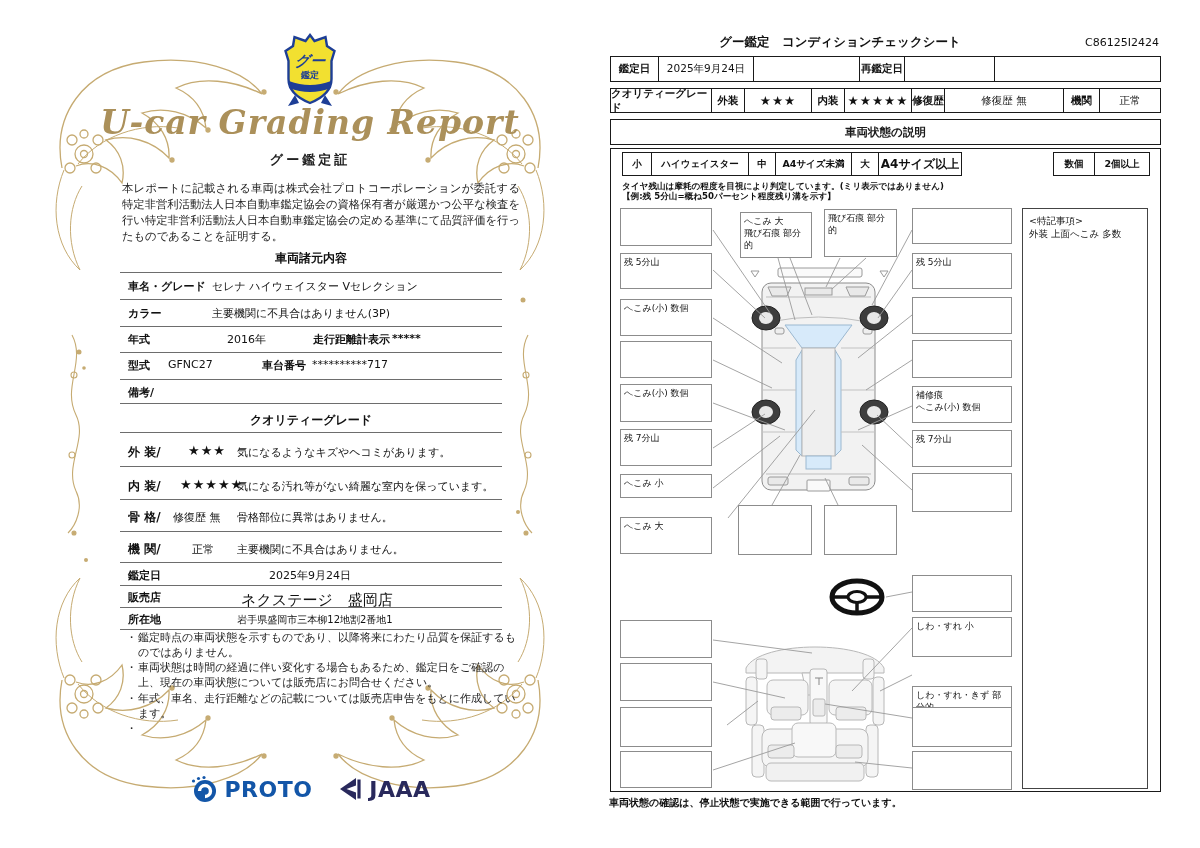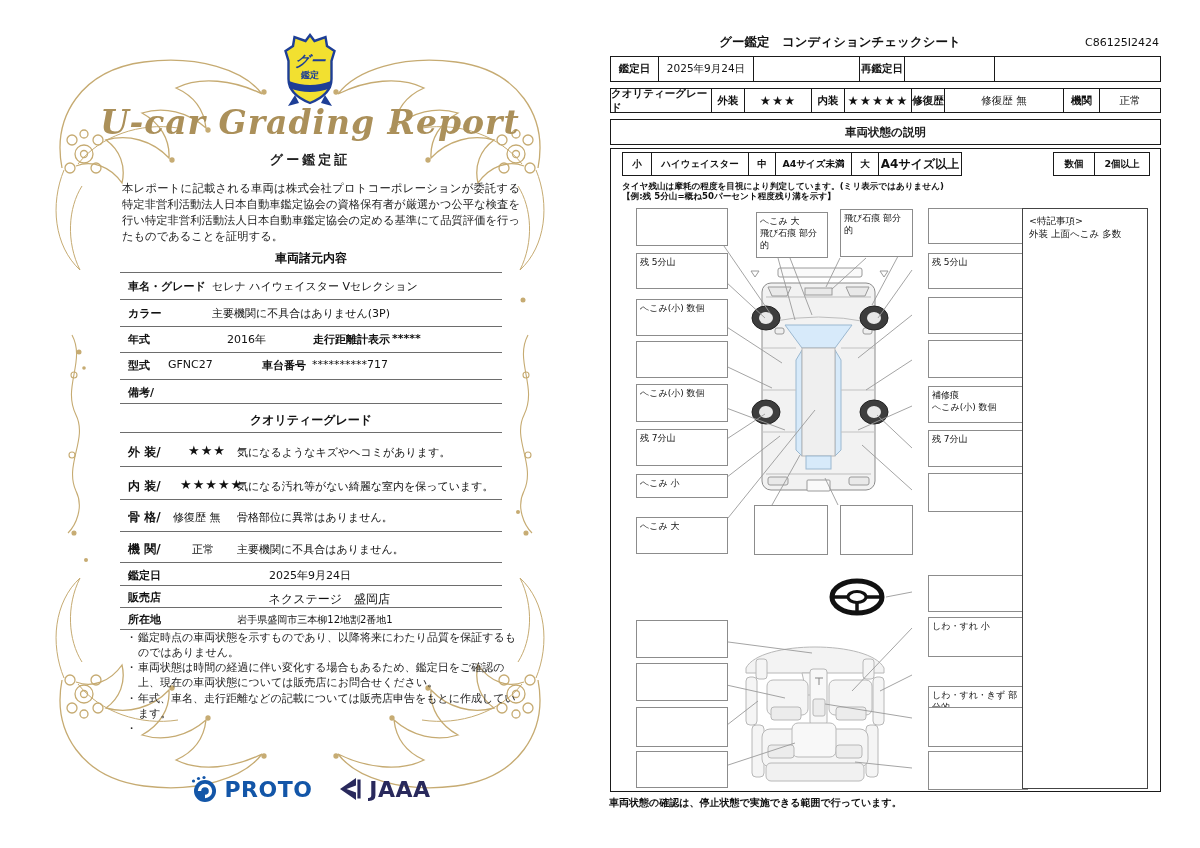--- a/index.html
+++ b/index.html
@@ -43,21 +43,21 @@
   .tbl .cell:first-child { border-left:none; }
   .tbl .cell.bld { font-weight:bold; }
   .tbl .cell.st { font-size:12.5px; letter-spacing:1px; }
   .panel-hdr { position:absolute; left:610px; top:119px; width:551px; height:26px;
                border:1.5px solid #1a1a1a; display:flex; align-items:center; justify-content:center;
                font-size:11.5px; font-weight:bold; background:#fff; }
   .panel-box { position:absolute; left:610px; top:148px; width:551px; height:644px;
                border:1.5px solid #1a1a1a; background:#fff; }
   .note9 { position:absolute; font-size:8.6px; font-weight:bold; color:#111; }
   .abox { position:absolute; border:1px solid #8c8c8c; background:#fff; font-size:9px;
-          line-height:1.35; padding:2px 3px; color:#111; white-space:pre-line;margin-left:16px; }
+          line-height:1.35; padding:2px 3px; color:#111; white-space:pre-line; }
   .notes-box { position:absolute; left:1022px; top:208px; width:126px; height:581px;
                border:1.5px solid #444; background:#fff; padding:5px 6px; font-size:9.5px;
                line-height:1.4; color:#111; }
   .rp-footer { position:absolute; left:609px; top:796px; font-size:10px; font-weight:bold; color:#111; }
   svg.layer { position:absolute; }
 </style>
 </head>
 <body>
 
 <div id="canvas">
@@ -161,21 +161,21 @@
     <span class="val" style="left:192px; top:542px">正常</span>
     <span class="val" style="left:237px; top:542px">主要機関に不具合はありません。</span>
 
     <div class="hr" style="top:585px"></div>
     <div class="hr" style="top:607px"></div>
     <div class="hr" style="top:629px"></div>
 
     <span class="lbl" style="left:128px; top:568px">鑑定日</span>
     <span class="val" style="left:230px; top:568px; width:160px; text-align:center">2025年9月24日</span>
     <span class="lbl" style="left:128px; top:590px">販売店</span>
-    <span class="val" style="left:230px; top:591px; width:160px; text-align:right; font-size:12px">ネクステージ　盛岡店</span>
+    <span class="val" style="left:237px; top:591px; width:160px; text-align:center; font-size:15px">ネクステージ　盛岡店</span>
     <span class="lbl" style="left:128px; top:612px">所在地</span>
     <span class="val" style="left:210px; top:613px; width:210px; text-align:center; font-size:10px">岩手県盛岡市三本柳12地割2番地1</span>
 
     <div class="about">
       <div class="a-item">
         <span class="b">・</span>
         <span>鑑定時点の車両状態を示すものであり、以降将来にわたり品質を保証するものではありません。</span>
       </div>
       <div class="a-item">
         <span class="b">・</span>

